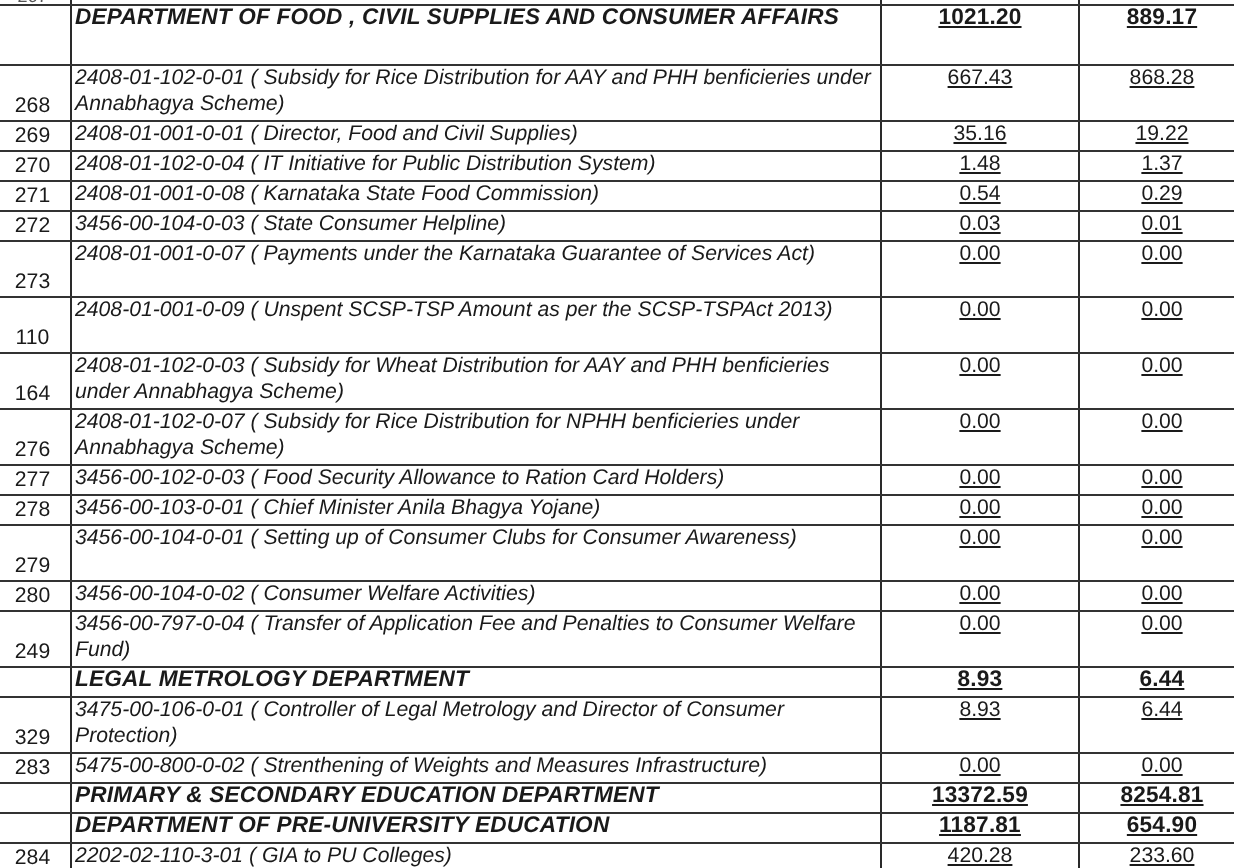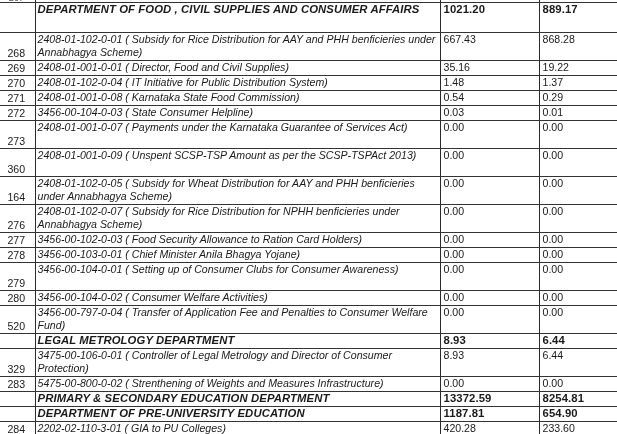--- a/index.html
+++ b/index.html
@@ -47,23 +47,24 @@
       vertical-align: bottom;
       border-left: none;
       padding: 0 2px 1px 0;
     }
     td.desc {
       white-space: normal;
       padding-left: 2px;
       font-style: italic;
     }
     td.num {
-      text-align: left;
+      text-align: center;
       padding-right: 2px;
       vertical-align: top;
+      text-decoration: underline;
     }
     td.num.b {
       vertical-align: top;
       padding-top: 0;
     }
     tr.head td {
       font-weight: bold;
       font-size: 11.3px;
       letter-spacing: 0.1px;
     }
@@ -132,28 +133,28 @@
         <td class="num">0.03</td>
         <td class="num">0.01</td>
       </tr>
       <tr class="h2">
         <td class="sn">273</td>
         <td class="desc">2408-01-001-0-07 ( Payments under the Karnataka Guarantee of Services Act)</td>
         <td class="num">0.00</td>
         <td class="num">0.00</td>
       </tr>
       <tr class="h2">
-        <td class="sn">360</td>
+        <td class="sn">110</td>
         <td class="desc">2408-01-001-0-09 ( Unspent SCSP-TSP Amount as per the SCSP-TSPAct 2013)</td>
         <td class="num">0.00</td>
         <td class="num">0.00</td>
       </tr>
       <tr class="h2">
         <td class="sn">164</td>
-        <td class="desc">2408-01-102-0-05 ( Subsidy for Wheat Distribution for AAY and PHH benficieries under Annabhagya Scheme)</td>
+        <td class="desc">2408-01-102-0-03 ( Subsidy for Wheat Distribution for AAY and PHH benficieries under Annabhagya Scheme)</td>
         <td class="num">0.00</td>
         <td class="num">0.00</td>
       </tr>
       <tr class="h2">
         <td class="sn">276</td>
         <td class="desc">2408-01-102-0-07 ( Subsidy for Rice Distribution for NPHH benficieries under Annabhagya Scheme)</td>
         <td class="num">0.00</td>
         <td class="num">0.00</td>
       </tr>
       <tr class="h1">
@@ -174,21 +175,21 @@
         <td class="num">0.00</td>
         <td class="num">0.00</td>
       </tr>
       <tr class="h1">
         <td class="sn">280</td>
         <td class="desc">3456-00-104-0-02 ( Consumer Welfare Activities)</td>
         <td class="num">0.00</td>
         <td class="num">0.00</td>
       </tr>
       <tr class="h2">
-        <td class="sn">520</td>
+        <td class="sn">249</td>
         <td class="desc">3456-00-797-0-04 ( Transfer of Application Fee and Penalties to Consumer Welfare Fund)</td>
         <td class="num">0.00</td>
         <td class="num">0.00</td>
       </tr>
       <tr class="head h1">
         <td class="sn"></td>
         <td class="desc">LEGAL METROLOGY DEPARTMENT</td>
         <td class="num">8.93</td>
         <td class="num">6.44</td>
       </tr>

